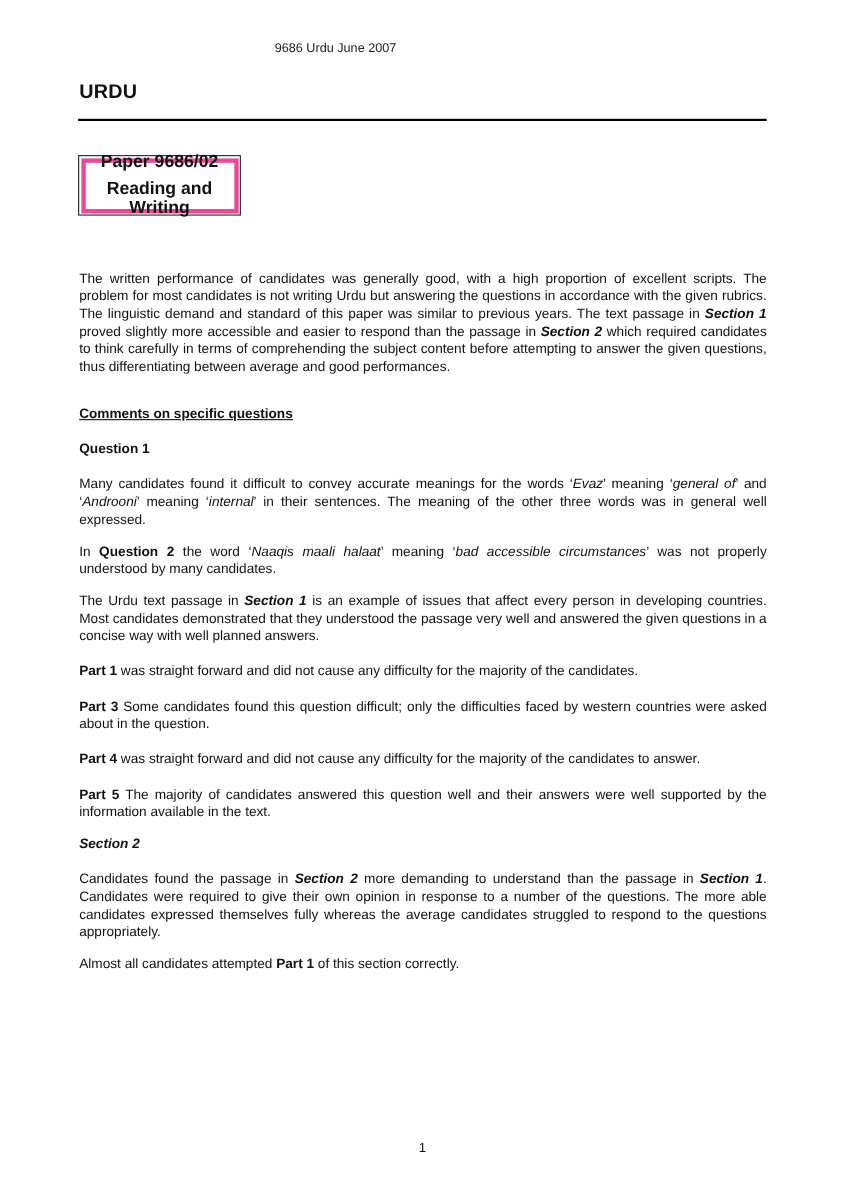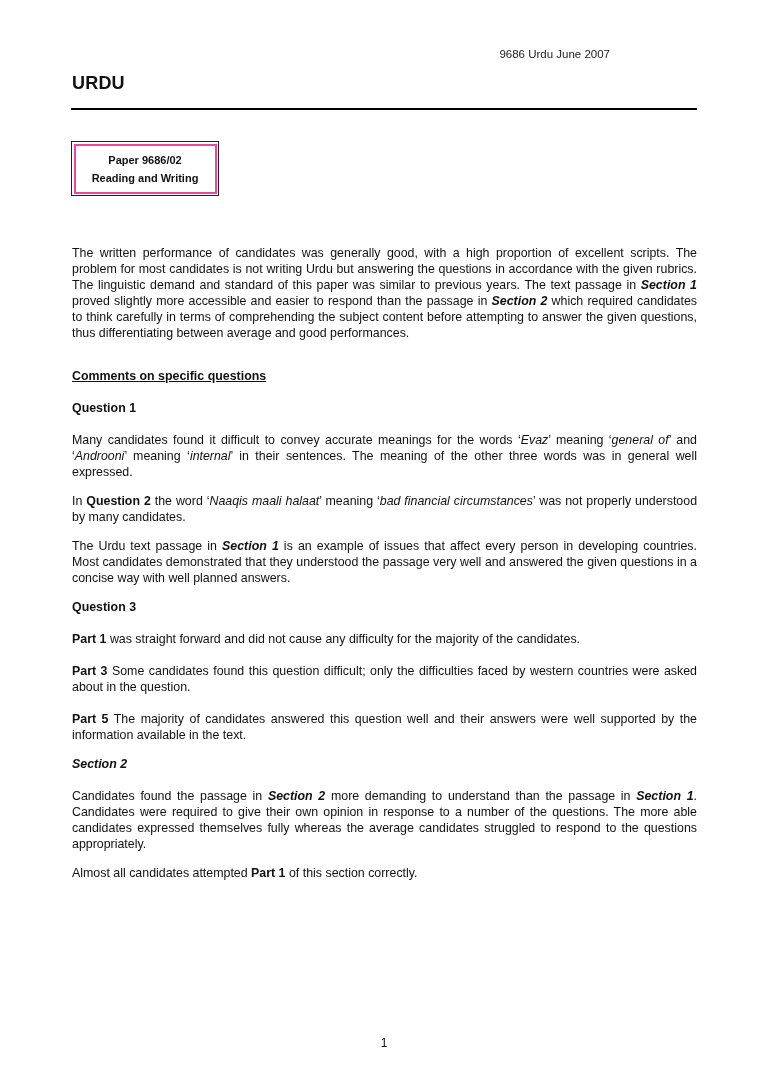--- a/index.html
+++ b/index.html
@@ -1,38 +1,38 @@
 <!DOCTYPE html>
 <html><head>
   <meta charset="utf-8">
   <style>
     html, body { margin: 0; padding: 0; background: #ffffff; }
     body {
       width: 768px; height: 1087px; position: relative; overflow: hidden;
       font-family: "Liberation Sans", sans-serif; color: #111; font-size: 12.4px;
     }
     .running-header {
-      position: absolute; top: 48px; left: 0; width: 610px; text-align: right;
+      position: absolute; top: 38px; left: 0; width: 610px; text-align: center;
       font-size: 11.5px; color: #222;
     }
     .title {
       position: absolute; top: 74px; left: 72px; font-size: 18px; font-weight: bold;
       letter-spacing: 0.2px; line-height: 1;
     }
     .title-rule {
       position: absolute; top: 108px; left: 71px; width: 626px; height: 0;
       border-top: 2.5px solid #000;
     }
     .paper-box {
       position: absolute; top: 141px; left: 71px; width: 148px; height: 55px;
       border: 1.5px solid #222; padding: 1.5px; box-sizing: border-box;
     }
     .paper-box-inner {
-      width: 100%; height: 100%; border: 2px solid #ec4899; box-sizing: border-box;
-      text-align: center; font-weight: bold; font-size: 11px;
+      width: 100%; height: 100%; border: 4px solid #ec4899; box-sizing: border-box;
+      text-align: center; font-weight: bold; font-size: 16px;
       display: flex; flex-direction: column; justify-content: center; gap: 6px;
     }
     .content {
       position: absolute; top: 229px; left: 72px; width: 625px;
     }
     p { margin: 0; text-align: justify; line-height: 16px; }
     .heading-u { font-weight: bold; text-decoration: underline; }
     .heading { font-weight: bold; }
     .heading-i { font-weight: bold; font-style: italic; }
     .gap-l { margin-top: 16px; }
@@ -55,26 +55,26 @@
     <div>Reading and Writing</div>
   </div>
 </div>
 
 <div class="content">
   <p class="gap-l"><span>The written performance of candidates was generally good, with a high proportion of excellent scripts.  The problem for most candidates is not writing Urdu but answering the questions in accordance with the given rubrics.  The linguistic demand and standard of this paper was similar to previous years.  The text passage in </span><b><i>Section 1</i></b><span> proved slightly more accessible and easier to respond than the passage in </span><b><i>Section 2</i></b><span> which required candidates to think carefully in terms of comprehending the subject content before attempting to answer the given questions, thus differentiating between average and good performances.</span></p>
 
   <p class="heading-u gap-xl">Comments on specific questions</p>
   <p class="heading gap-l">Question 1</p>
   <p class="gap-l"><span>Many candidates found it difficult to convey accurate meanings for the words ‘</span><i>Evaz</i><span>’ meaning ‘</span><i>general of</i><span>’ and ‘</span><i>Androoni</i><span>’ meaning ‘</span><i>internal</i><span>’  in their sentences.  The meaning of the other three words was in general well expressed.</span></p>
-  <p class="gap-m"><span>In </span><b>Question 2</b><span> the word ‘</span><i>Naaqis maali halaat</i><span>’ meaning ‘</span><i>bad financial circumstances</i><span>’ was not properly understood by many candidates.</span></p>
+  <p class="gap-m"><span>In </span><b>Question 2</b><span> the word ‘</span><i>Naaqis maali halaat</i><span>’ meaning ‘</span><i>bad accessible circumstances</i><span>’ was not properly understood by many candidates.</span></p>
   <p class="gap-m"><span>The Urdu text passage in </span><b><i>Section 1</i></b><span> is an example of issues that affect every person in developing countries. Most candidates demonstrated that they understood the passage very well and answered the given questions in a concise way with well planned answers.</span></p>
 
-  <p class="heading gap-m">Question 3</p>
   <p class="gap-l"><b>Part 1</b><span> was straight forward and did not cause any difficulty for the majority of the candidates.</span></p>
   <p class="gap-l"><b>Part 3</b><span>  Some candidates found this question difficult; only the difficulties faced by western countries were asked about in the question.</span></p>
+  <p class="gap-l"><b>Part 4</b><span> was straight forward and did not cause any difficulty for the majority of the candidates to answer.</span></p>
   <p class="gap-l"><b>Part 5</b><span> The majority of candidates answered this question well and their answers were well supported by the information available in the text.</span></p>
 
   <p class="heading-i gap-m">Section 2</p>
   <p class="gap-l"><span>Candidates found the passage in </span><b><i>Section 2</i></b><span> more demanding to understand than the passage in </span><b><i>Section 1</i></b><span>. Candidates were required to give their own opinion in response to a number of the questions.  The more able candidates expressed themselves fully whereas the average candidates struggled to respond to the questions appropriately.</span></p>
 
   <p class="gap-m"><span>Almost all candidates attempted </span><b>Part 1</b><span> of this section correctly.</span></p>
 </div>
 
 <div class="page-number">1</div>
 

